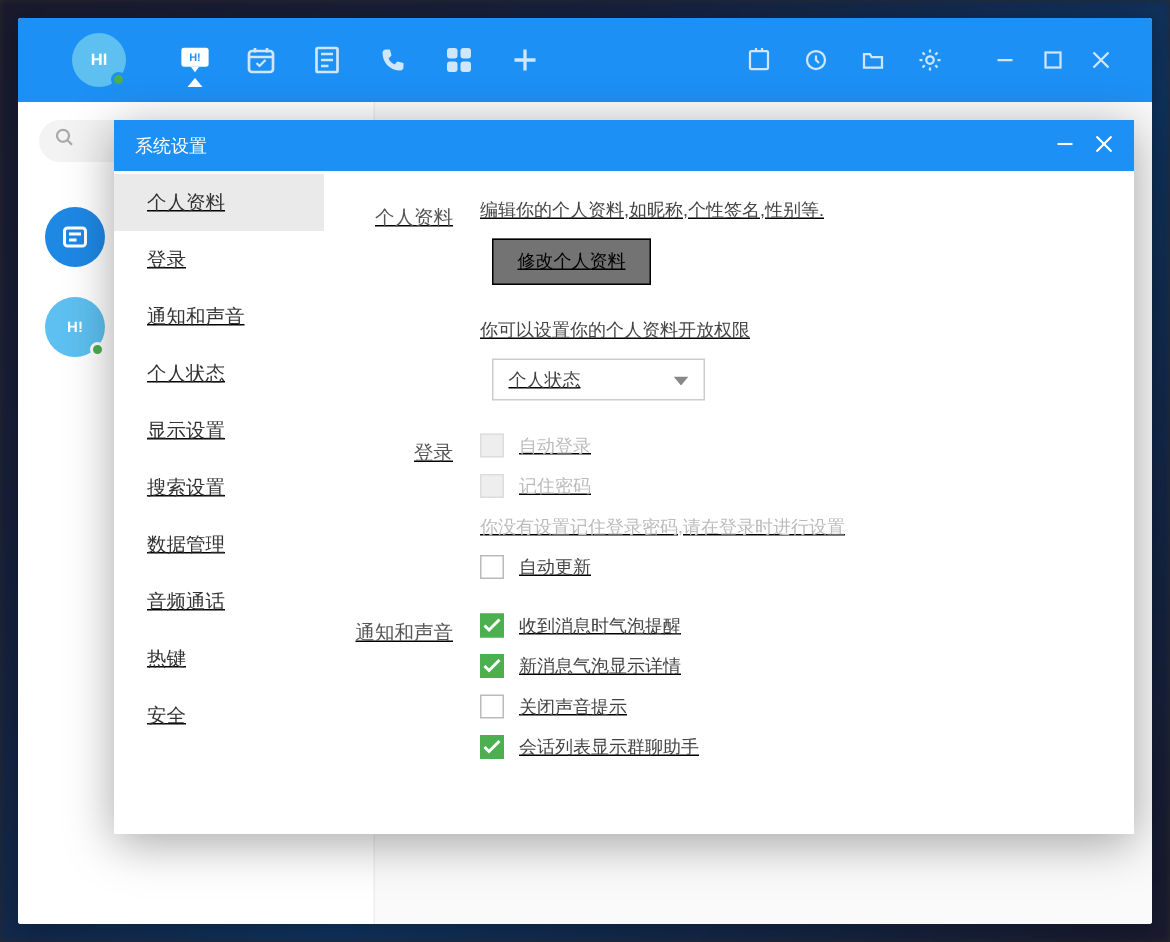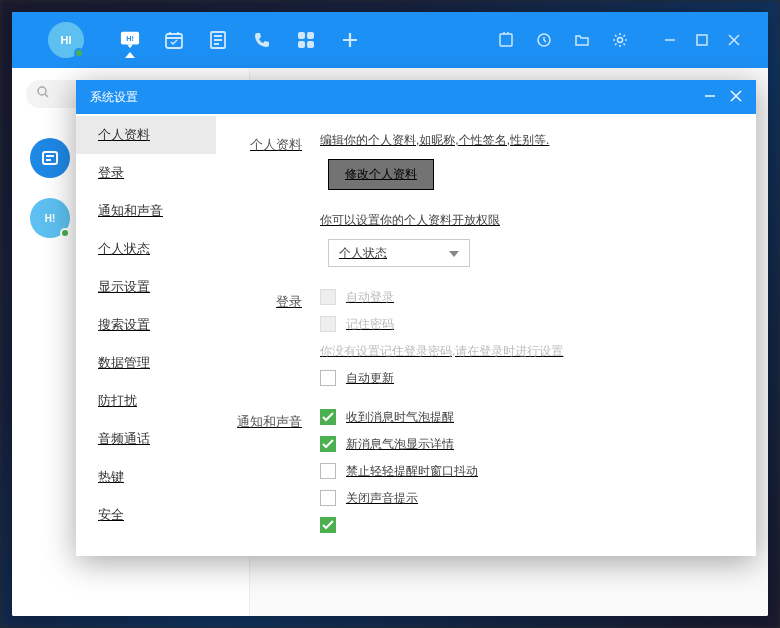--- a/index.html
+++ b/index.html
@@ -209,21 +209,20 @@
   </div>
   <div class="modal-body">
     <div class="settings-nav" id="nav">
         <div class="nav-item active">个人资料</div>
         <div class="nav-item">登录</div>
         <div class="nav-item">通知和声音</div>
         <div class="nav-item">个人状态</div>
         <div class="nav-item">显示设置</div>
         <div class="nav-item">搜索设置</div>
         <div class="nav-item">数据管理</div>
-        <div class="nav-item">防打扰</div>
         <div class="nav-item">音频通话</div>
         <div class="nav-item">热键</div>
         <div class="nav-item">安全</div>
       </div>
     <div class="settings-content">
 
       <div class="section">
         <div class="sec-label">个人资料</div>
         <div class="sec-body">
           <div class="line">
@@ -281,31 +280,28 @@
             <div class="line">
               <span class="chk on">
                 <svg width="12" height="10" viewBox="0 0 12 10" stroke="#fff" stroke-width="2" fill="none">
                   <path d="M1 5 L4 8 L11 1"></path>
                 </svg>
               </span>
               <span>新消息气泡显示详情</span>
             </div>
             <div class="line">
               <span class="chk"></span>
-              <span>禁止轻轻提醒时窗口抖动</span>
-            </div>
-            <div class="line">
-              <span class="chk"></span>
               <span>关闭声音提示</span>
             </div>
             <div class="line">
               <span class="chk on">
                 <svg width="12" height="10" viewBox="0 0 12 10" stroke="#fff" stroke-width="2" fill="none">
                   <path d="M1 5 L4 8 L11 1"></path>
                 </svg>
               </span>
+              <span>会话列表显示群聊助手</span>
             </div>
           </div>
       </div>
 
     </div>
   </div>
 </div>
 
 </body></html>

